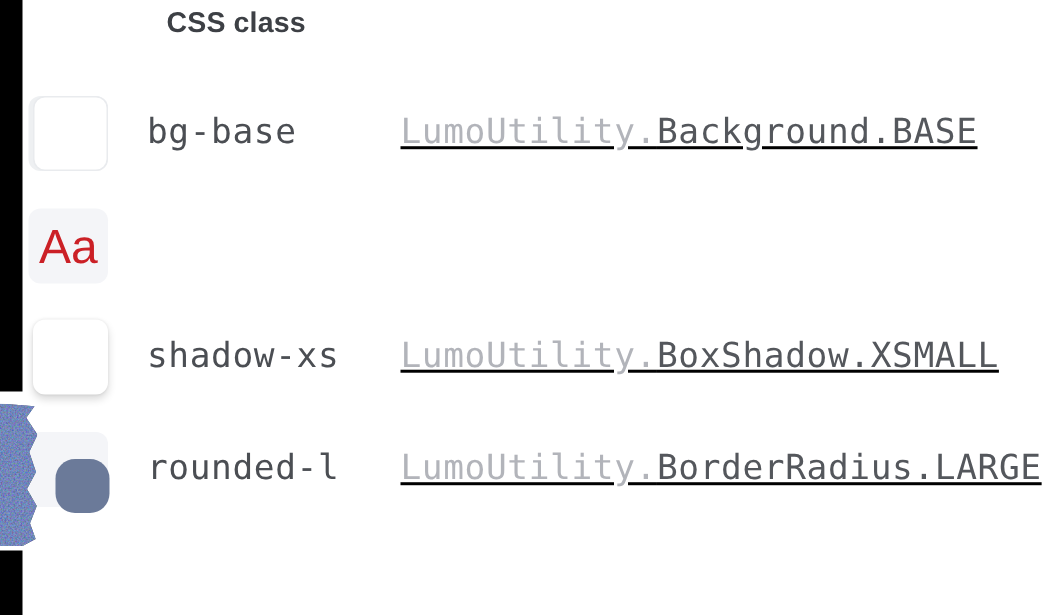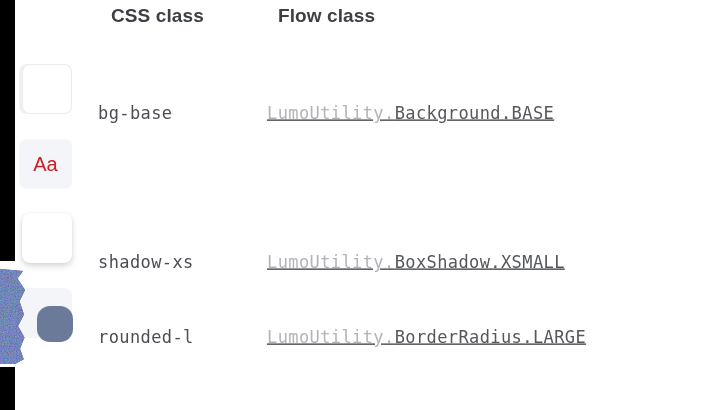--- a/index.html
+++ b/index.html
@@ -15,21 +15,21 @@
     color: var(--header-text, #3d4045); letter-spacing: 0.1px; line-height: 26px;
     white-space: nowrap;
   }
   .hdr-css  { left: 99px; }
   .hdr-flow { left: 266px; }
 
   
   .rows { position: absolute; top: 52px; left: 0; width: 100%; }
   .row { position: relative; width: 702px; height: 74.5px; }
 
-  .mono { font-family: "DejaVu Sans Mono", "Liberation Mono", monospace; font-size: 17px; letter-spacing: 0.4px; white-space: nowrap; margin-top: 24px; }
+  .mono { font-family: "DejaVu Sans Mono", "Liberation Mono", monospace; font-size: 23px; letter-spacing: 0.4px; white-space: nowrap; }
   .css-name  { position: absolute; left: 98px;  top: 50%; transform: translateY(-52%); color: var(--text-dark, #4b4e53); }
   .flow-name { position: absolute; left: 267px; top: 50%; transform: translateY(-52%); text-decoration: underline; }
   .flow-prefix { color: var(--text-dim, #b2b4ba); }
   .flow-main   { color: var(--flow-main, #54575c); }
 
   
   .swatch { position: absolute; left: 19px; top: 12px; width: 53px; height: 50px; border-radius: 8px; }
   .swatch-back { background: #eef0f2; }
   .swatch-gray { background: #f4f5f8; }
 
@@ -42,40 +42,39 @@
   .inner-card.shadowed  { box-shadow: 0 3px 6px rgba(0,0,0,0.16), 0 0 2px rgba(0,0,0,0.07); }
 
   .blue-square {
     position: absolute; background: var(--swatch-blue, #6b7a99);
   }
   .blue-square.pad-fill { left: 11px; top: 11px; width: 28px; height: 28px; border-radius: 7px; }
   .blue-square.rounded-fill { left: 18px; top: 18px; width: 36px; height: 36px; border-radius: 13px; }
 
   .text-sample {
     position: absolute; inset: 0; display: flex; align-items: center; justify-content: center;
-    color: var(--error-red, #cb2026); font-size: 20px; font-weight: 400; line-height: 1;
+    color: var(--error-red, #cb2026); font-size: 32px; font-weight: 400; line-height: 1;
   }
 
   
   .edge-black-top    { position: absolute; left: 0; top: 0;    width: 15px; height: 261px; background: #000; }
   .edge-black-bottom { position: absolute; left: 0; top: 367px; width: 15px; height: 43px;  background: #000; }
   .edge-noise {
     position: absolute; left: 0; top: 269px; width: 25px; height: 95px; overflow: hidden;
     clip-path: polygon(0 0, 92% 2%, 70% 10%, 100% 22%, 78% 34%, 96% 48%, 72% 60%, 98% 72%, 80% 84%, 95% 95%, 60% 100%, 0 100%);
   }
   .edge-noise svg { display: block; }
 </style>
 </head>
 <body>
 
 <div class="screen">
 
   <div class="header-row">
     <span class="hdr hdr-css">CSS class</span>
-    <span class="hdr hdr-flow">Flow class</span>
   </div>
 
   <div class="rows">
 
     <div class="row">
       <div class="swatch swatch-back">
         <div class="inner-card bordered"></div>
       </div>
       <span class="mono css-name">bg-base</span>
       <span class="mono flow-name"><span class="flow-prefix">LumoUtility.</span><span class="flow-main">Background.BASE</span></span>

